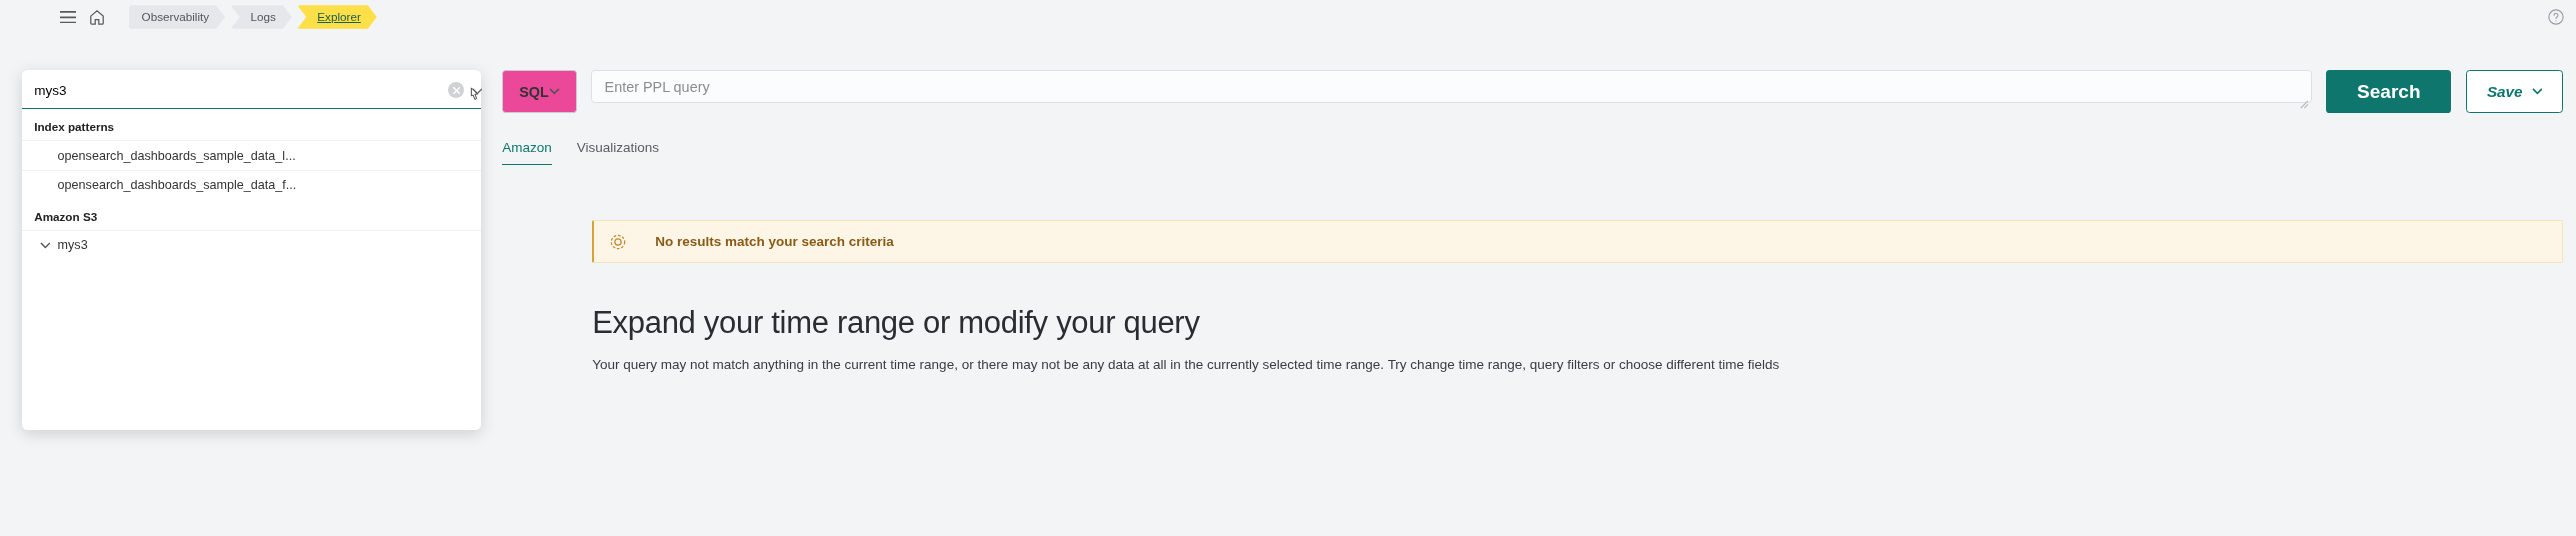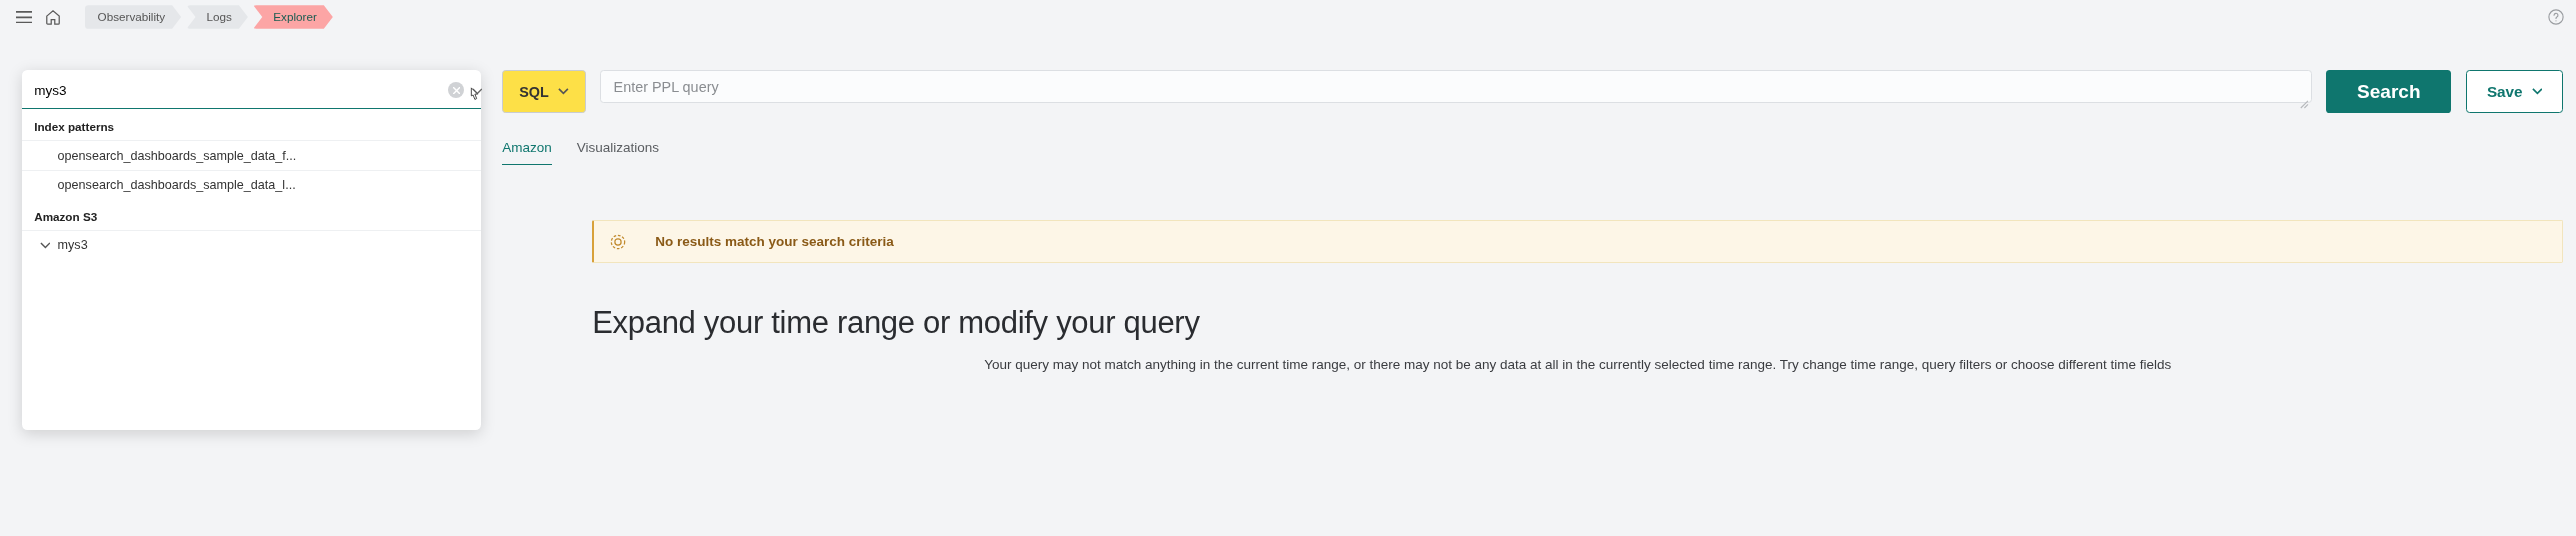--- a/index.html
+++ b/index.html
@@ -13,20 +13,21 @@
     overflow: hidden;
   }
 
   
   .topbar {
     display: flex;
     align-items: center;
     height: 34px;
     padding: 8px 9px;
     background: #f3f4f6;
+    margin-left: 44px;
   }
   .topbar .icon-btn {
     width: 29px;
     height: 29px;
     display: flex;
     align-items: center;
     justify-content: center;
     cursor: pointer;
     color: #5a5a5a;
   }
@@ -54,22 +55,23 @@
     
   }
   .crumb {
     clip-path: polygon(0 0, calc(100% - 9px) 0, 100% 50%, calc(100% - 9px) 100%, 0 100%, 9px 50%);
   }
   .crumb.first {
     clip-path: polygon(0 0, calc(100% - 9px) 0, 100% 50%, calc(100% - 9px) 100%, 0 100%);
     padding-left: 12.6px;
   }
   .crumb.active {
-    background: #fca5a5;
+    background: #fde047;
     color: #1a5d52;
+    text-decoration: underline;
   }
 
   .help-icon {
     margin-left: auto;
     color: #888;
     cursor: pointer;
     width: 21.6px;
     height: 21.6px;
     display: flex;
     align-items: center;
@@ -164,23 +166,22 @@
 
   .query-row {
     display: flex;
     align-items: stretch;
     gap: 14.4px;
     height: 45px;
   }
   .sql-select {
     display: flex;
     align-items: center;
-    gap: 9px;
     border: 0.9px solid #c9ccd0;
-    background: #fde047;
+    background: #ec4899;
     border-radius: 3.6px;
     padding: 8px 16px;
     font-size: 14.4px;
     font-weight: 600;
     color: #333;
     cursor: pointer;
     height: 43px;
   }
   .ppl-input-wrap {
     flex: 1;
@@ -221,20 +222,21 @@
     gap: 9px;
     border: 0.9px solid #0f766e;
     background: #fff;
     color: #0f766e;
     font-weight: 700;
     font-size: 15.3px;
     border-radius: 3.6px;
     padding: 0 20px;
     cursor: pointer;
     height: 43px;
+    font-style: italic;
   }
 
   .tabs {
     display: flex;
     gap: 25px;
     margin-top: 18px;
     border-bottom: 0.9px solid transparent;
   }
   .tab {
     font-size: 13.5px;
@@ -271,21 +273,20 @@
     font-size: 31px;
     font-weight: 400;
     color: #2a2c30;
     letter-spacing: -0.3px;
   }
   .empty-desc {
     margin: 16px 0 0 90px;
     font-size: 13.5px;
     color: #3a3c40;
     max-width: 1980px;
-    text-align: center;
   }
 </style>
 </head>
 <body>
 
 <div class="topbar">
   <div class="icon-btn">
     <svg width="16" height="12.6" viewBox="0 0 18 14">
         <path d="M0 1h18M0 7h18M0 13h18" stroke="#5a5a5a" stroke-width="2"></path>
       </svg>
@@ -324,22 +325,22 @@
           </svg>
       </div>
       <span class="cursor-overlay">
         <svg width="16" height="18" viewBox="0 0 18 20">
             <path d="M6 2v9l2-1 2 5 2-1-2-5 3-0z" fill="#fff" stroke="#333" stroke-width="1"></path>
           </svg>
       </span>
     </div>
 
     <div class="section-title">Index patterns</div>
+    <div class="option">opensearch_dashboards_sample_data_l...</div>
     <div class="option">opensearch_dashboards_sample_data_f...</div>
-    <div class="option">opensearch_dashboards_sample_data_l...</div>
 
     <div class="section-title">Amazon S3</div>
     <div class="tree-item">
       <span class="tree-caret">
         <svg width="10.8" height="7.2" viewBox="0 0 12 8">
             <path d="M1 1l5 5 5-5" fill="none" stroke="#555" stroke-width="1.6"></path>
           </svg>
       </span>
       <span>mys3</span>
     </div>

